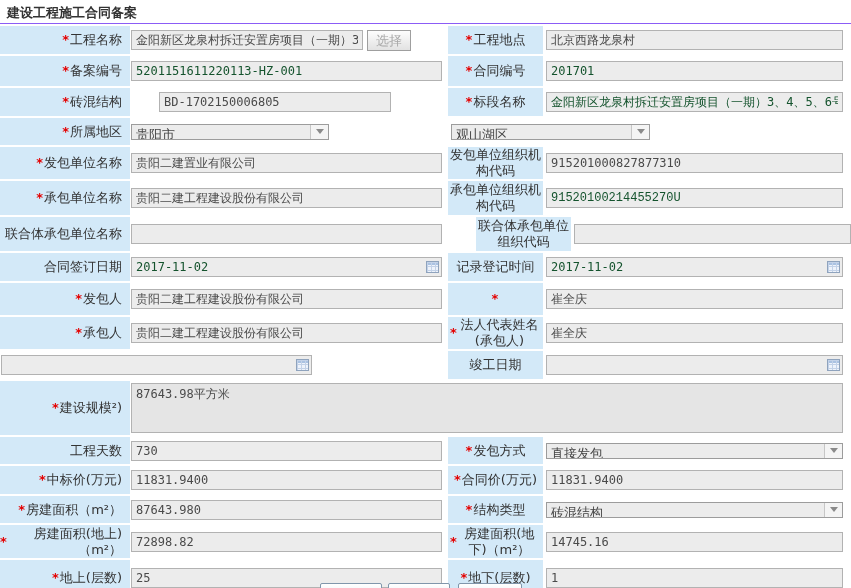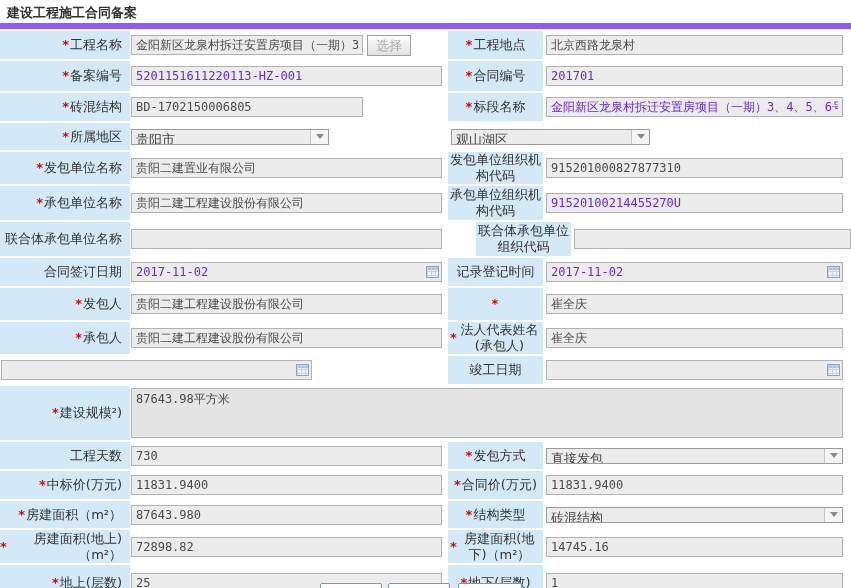--- a/index.html
+++ b/index.html
@@ -1,33 +1,33 @@
 <!DOCTYPE html>
 <html><head>
 <meta charset="utf-8">
 <style>
   html,body{margin:0;padding:0;background:#fff;}
   #app{width:851px;height:588px;position:relative;overflow:hidden;background:#fff;
        font-family:"DejaVu Sans","Liberation Sans",sans-serif;font-size:12px;}
   .title{height:18px;padding:4px 0 1px 7px;font-size:13px;font-weight:bold;color:#333;
-         border-bottom:6px solid #8b5cf6;margin-bottom:2px;}
+         border-bottom:1px solid #8b5cf6;margin-bottom:2px;}
   .row{display:flex;margin-bottom:2px;}
   .sec{display:flex;min-width:0;}
   .sec.l{flex:0 0 446px;width:446px;}
   .sec.l.full{flex:1;width:auto;}
   .sec.r{flex:1;margin-left:2px;}
   .lab{background:#d3e9f8;display:flex;align-items:center;font-size:13px;color:#333;line-height:1.2;}
   .sec.l .lab{flex:0 0 130px;box-sizing:border-box;justify-content:flex-end;padding-right:8px;text-align:right;}
   .sec.r .lab{flex:0 0 95px;box-sizing:border-box;justify-content:center;padding:0 2px;text-align:center;}
   .val{flex:1;display:flex;align-items:center;margin-left:1px;position:relative;min-width:0;}
   .sec.r .val{margin-left:3px;}
   .star{color:#e40000;margin-right:1px;font-weight:bold;}
   .inp{height:20px;box-sizing:border-box;background:#ececec;border:1px solid #b2b2b2;
        font:12px "DejaVu Sans Mono","Liberation Mono",monospace;color:#4a4a4a;padding:0 4px;}
-  .inp.ro{color:#6d28d9;}
+  .inp.ro{color:#14532d;}
   .btn{margin-left:4px;width:44px;height:21px;border:1px solid #9f9f9f;border-radius:0;
        background:linear-gradient(#fdfdfd,#e2e2e2);color:#a8a8a8;font-size:13px;line-height:1;
        font-family:inherit;}
   .sel{height:16px;box-sizing:border-box;border:1px solid #9c9c9c;background:#ececec;
        display:flex;align-items:stretch;gap:25px;}
   .sel-val{flex:1;font-size:13px;color:#444;padding:1px 4px;overflow:hidden;white-space:nowrap;}
   .sel-arrow{width:17px;border-left:1px solid #c6c6c6;background:#f4f4f4;
        display:flex;align-items:center;justify-content:center;}
   .tri{width:0;height:0;border-left:4px solid transparent;border-right:4px solid transparent;
        border-top:5px solid #8a8a8a;display:block;}
@@ -91,21 +91,21 @@
           </div>
         </div>
       </div>
       <div class="row" style="height: 28px;">
         <div class="sec l">
           <div class="lab">
             <span class="star">*</span>
             <span class="labtext">砖混结构</span>
           </div>
           <div class="val">
-            <input class="inp" value="BD-1702150006805" style="width: 232px;">
+            <input class="inp" value="BD-1702150006805" style="width: 232px; margin-left: 28px;">
           </div>
         </div>
         <div class="sec r">
           <div class="lab">
             <span class="star">*</span>
             <span class="labtext">标段名称</span>
           </div>
           <div class="val">
             <input class="inp ro" value="金阳新区龙泉村拆迁安置房项目（一期）3、4、5、6号" style="width: 297px;">
           </div>
@@ -164,21 +164,21 @@
           </div>
           <div class="val">
             <input class="inp" value="贵阳二建工程建设股份有限公司" style="width: 311px;">
           </div>
         </div>
         <div class="sec r">
           <div class="lab">
             <span class="labtext">承包单位组织机构代码</span>
           </div>
           <div class="val">
-            <input class="inp ro" value="91520100214455270U" style="width: 297px;">
+            <input class="inp ro" value="91520100214455270U" style="width: 297px; font-family: Liberation Mono, monospace;">
           </div>
         </div>
       </div>
       <div class="row" style="height: 34px; gap: 28px;">
         <div class="sec l">
           <div class="lab">
             <span class="labtext">联合体承包单位名称</span>
           </div>
           <div class="val">
             <input class="inp ro" value="" style="width: 311px;">

